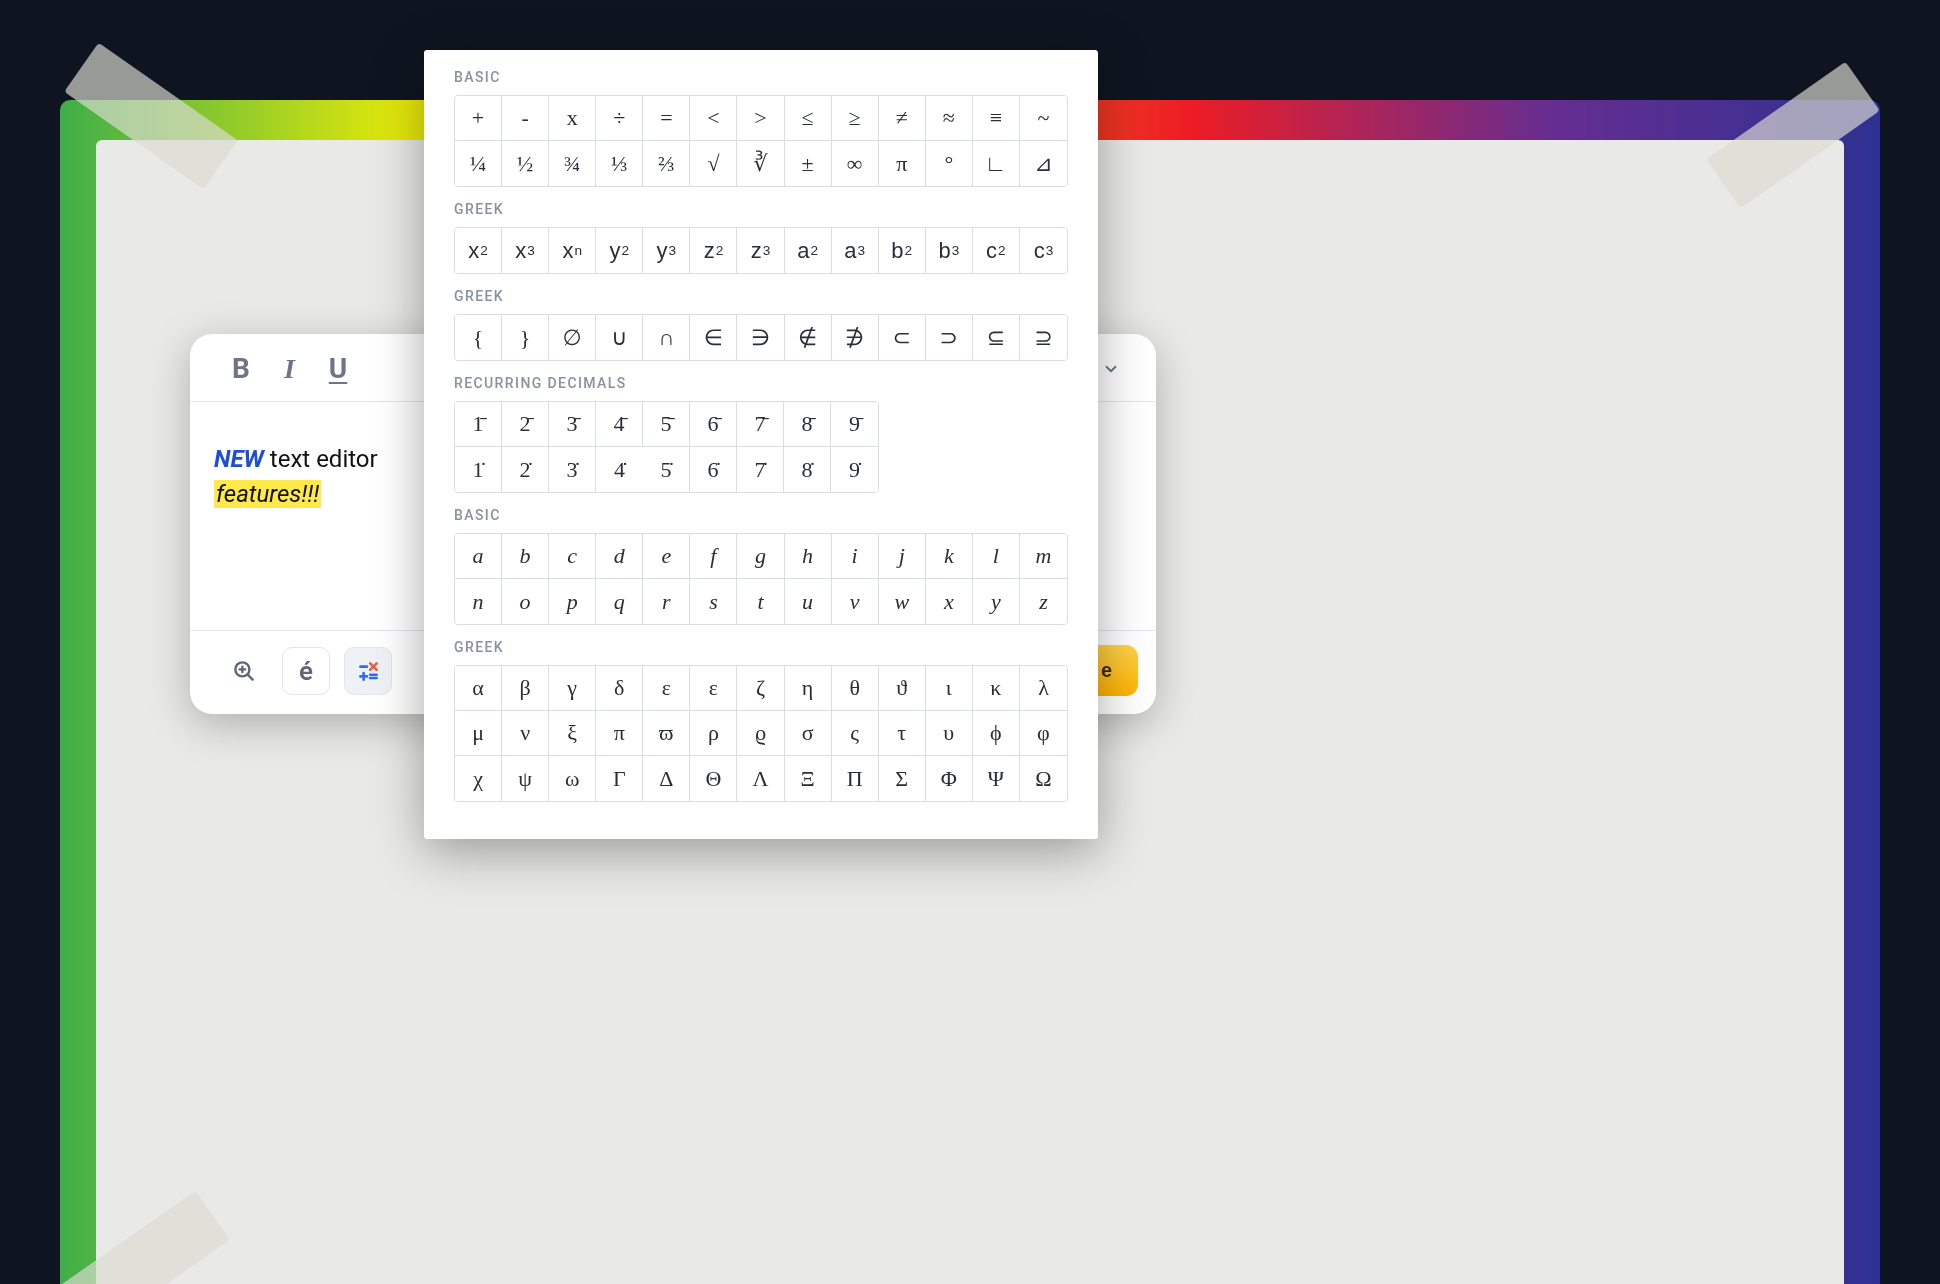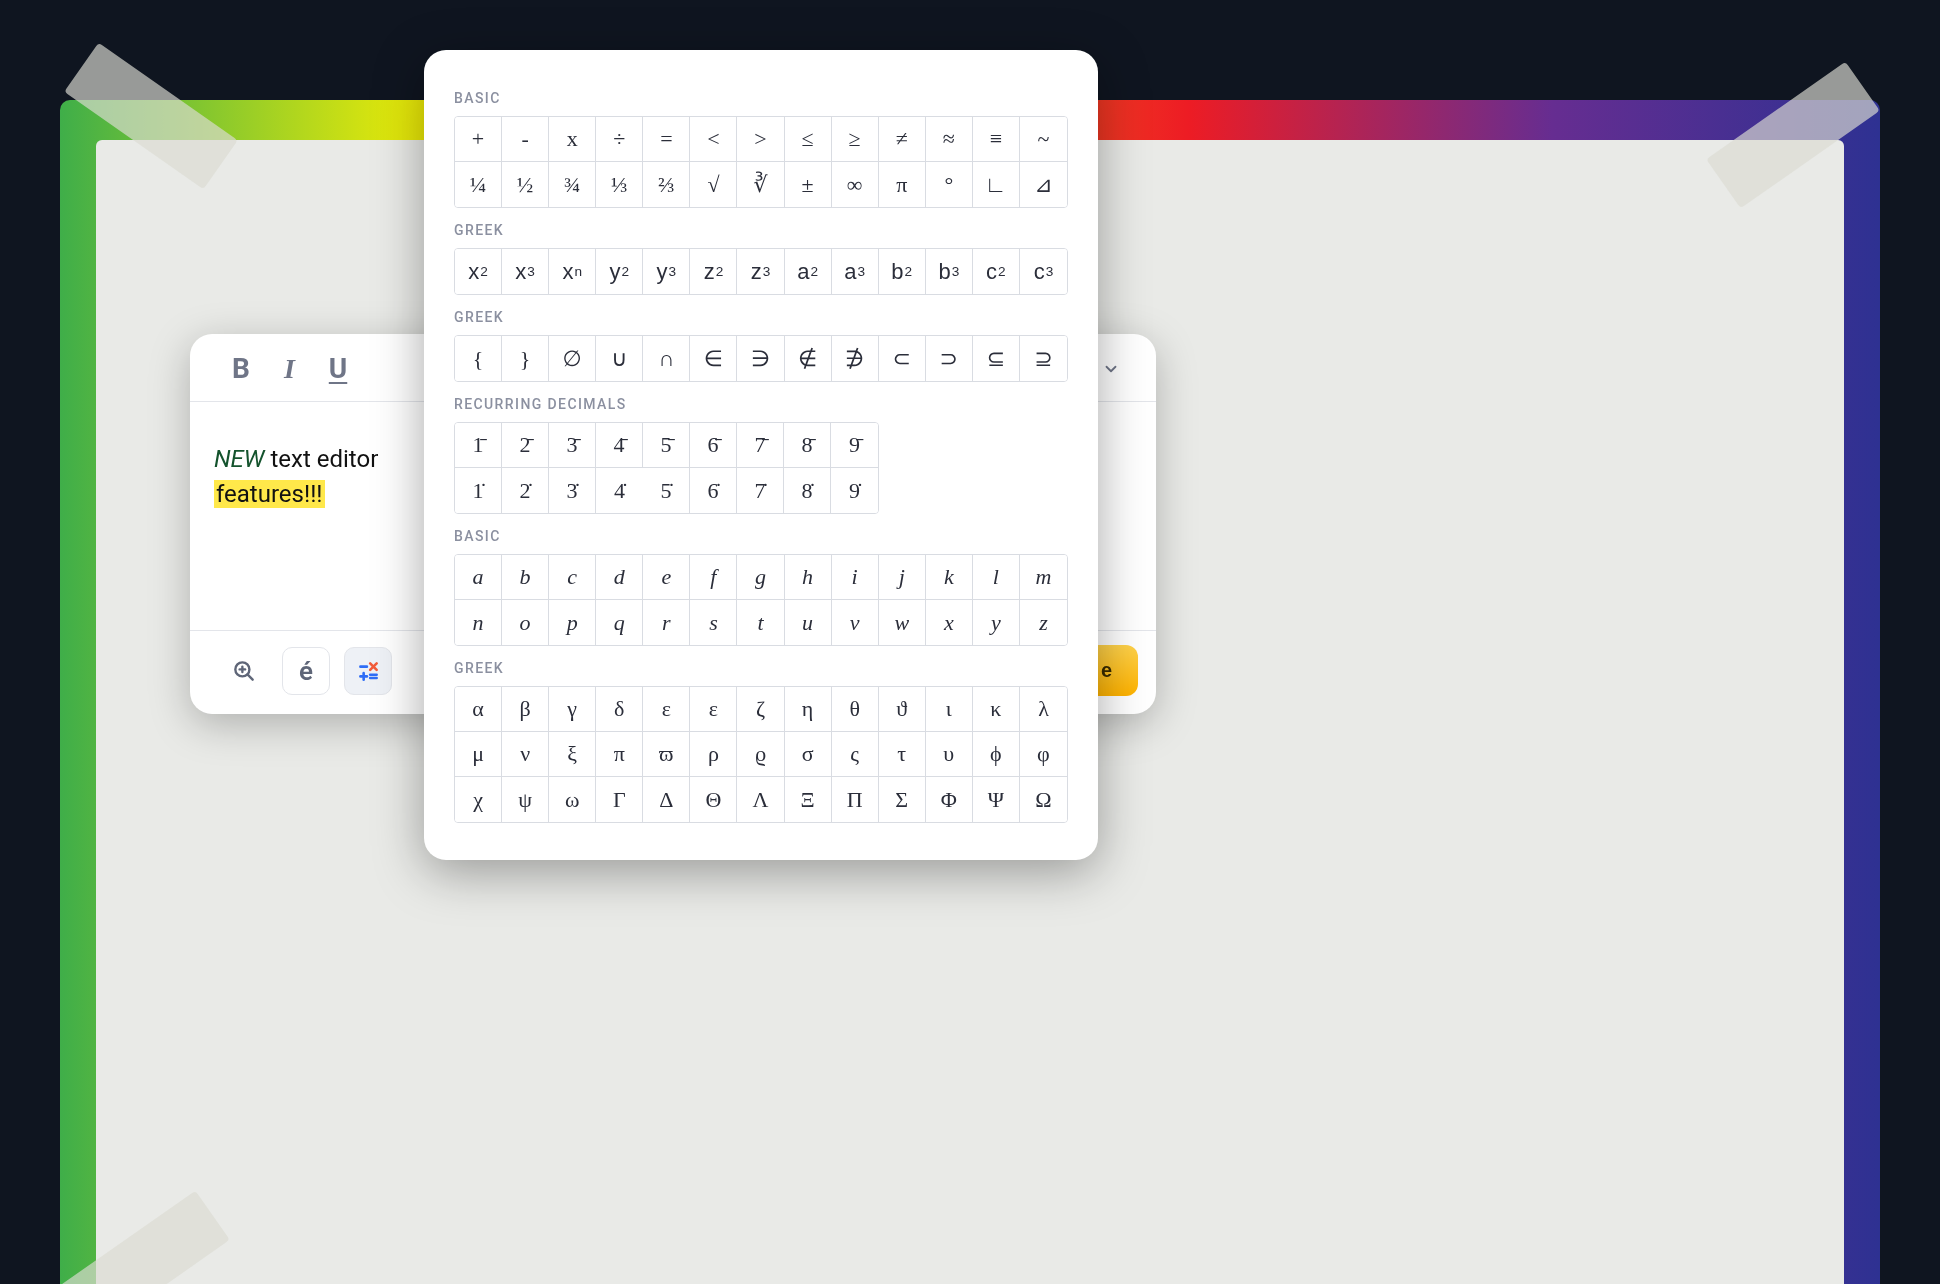--- a/index.html
+++ b/index.html
@@ -64,23 +64,23 @@
   .tb-caret { width: 18px; height: 18px; }
   .tb-caret svg { width:100%; height:100%; }
 
   .editor-body {
     flex: 1;
     padding: 40px 24px 10px 24px;
     font-size: 24px;
     line-height: 1.45;
     color: #111;
   }
-  .txt-new { color: #14532d; font-weight: 400; font-style: italic; }
+  .txt-new { color: #1d4ed8; font-weight: 700; font-style: italic; }
   .txt-bold { font-weight: 400; }
-  .txt-hl { background: #ffe84a; padding: 0 2px; }
+  .txt-hl { background: #ffe84a; padding: 0 2px; font-style: italic; }
 
   .editor-footer {
     display: flex;
     align-items: center;
     gap: 14px;
     padding: 14px 18px 18px 30px;
     border-top: 1px solid #e3e5ea;
   }
   .footer-icon {
     width: 48px; height: 48px;
@@ -103,23 +103,23 @@
     border:none;
   }
 
   
   .palette {
     position: absolute;
     left: 424px;
     top: 50px;
     width: 674px;
     background: #fff;
-    border-radius: 22px;
+    border-radius: 3px;
     box-shadow: 0 12px 50px rgba(0,0,0,0.35);
-    padding: 40px 30px 28px 30px;
+    padding: 19px 30px 28px 30px;
   }
   .section { margin-bottom: 14px; }
   .section:last-child { margin-bottom: 9px; }
   .sec-label {
     font-size: 14px;
     letter-spacing: 1.4px;
     color: #8b90a0;
     font-weight: 500;
     margin-bottom: 10px;
   }

